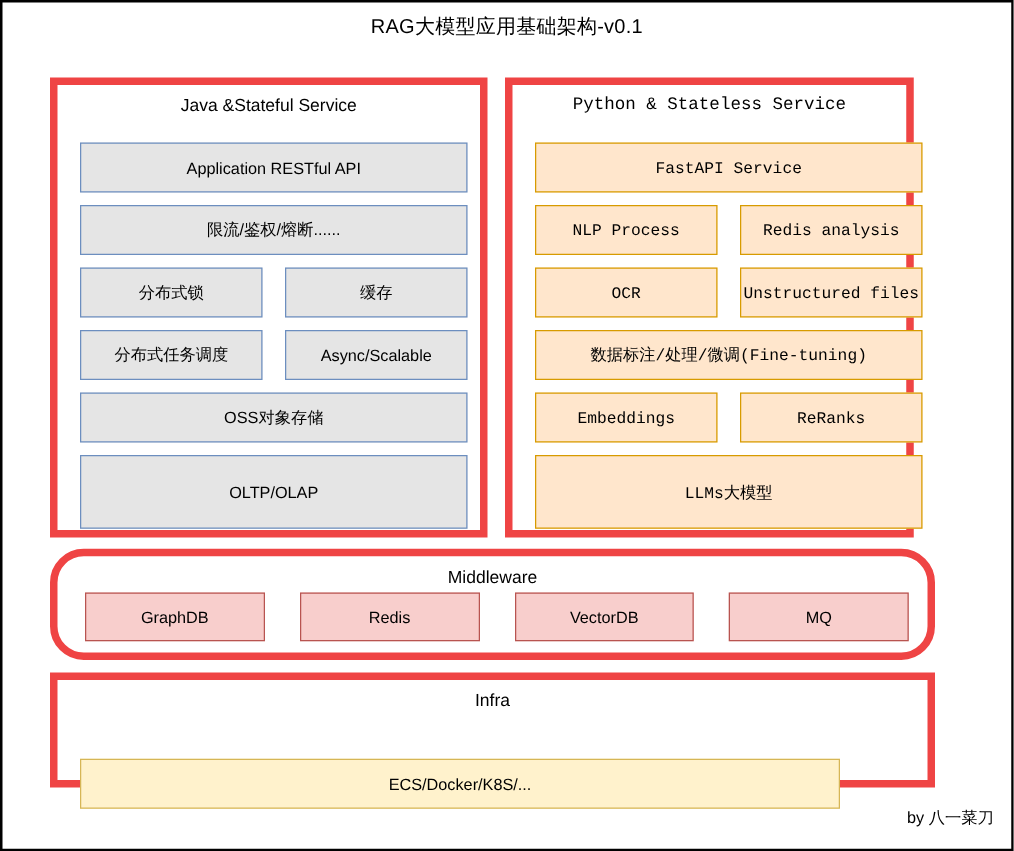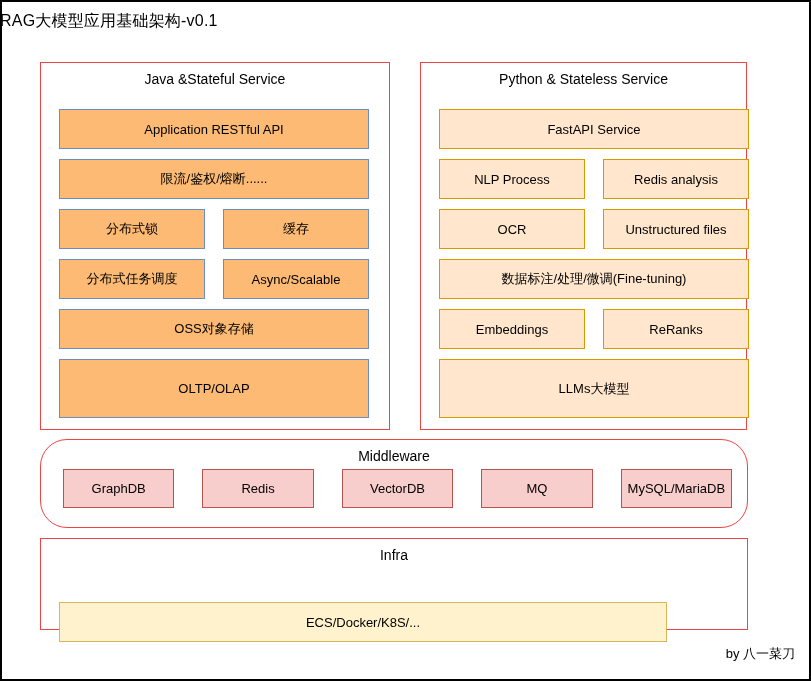--- a/index.html
+++ b/index.html
@@ -8,47 +8,47 @@
     position: relative;
     font-family: "Liberation Sans", "DejaVu Sans", sans-serif;
     color: #000;
   }
   .outer-frame {
     position: absolute; inset: 0;
     border: 2px solid #000;
   }
   .diagram-title {
     position: absolute; top: 11px; left: 0; width: 100%;
-    font-size: 16px; letter-spacing: .2px;
+    text-align: center; font-size: 16px; letter-spacing: .2px;
   }
   .panel {
     position: absolute; background: #fff;
-    border: 1px solid #ef4444;
+    border: 6px solid #ef4444;
     padding-left: 32px;
   }
   .panel-java    { left: 40px;  top: 62px;  width: 350px; height: 368px; }
-  .panel-python  { left: 420px; top: 62px;  width: 327px; height: 368px; }
+  .panel-python  { left: 404px; top: 62px;  width: 327px; height: 368px; font-family: Liberation Mono, monospace; }
   .panel-middleware { left: 40px; top: 439px; width: 708px; height: 89px; border-radius: 27px; }
   .panel-infra      { left: 40px; top: 538px; width: 708px; height: 92px; }
   .panel-title {
     position: absolute; top: 8px; left: 0; width: 100%;
     text-align: center; font-size: 14px;
   }
   .stack {
     position: absolute; top: 46px; left: 18px; width: 310px;
     display: flex; flex-direction: column; gap: 10px;
   }
   .row { display: flex; gap: 18px; }
   .row .box { flex: 1; }
   .box {
     height: 40px; display: flex; align-items: center; justify-content: center;
     font-size: 13px; text-align: center; border: 1px solid #000;
   }
   .box.tall { height: 59px; }
-  .blue   { background: #fdba74; border-color: #6c8ebf; }
+  .blue   { background: #e5e5e5; border-color: #6c8ebf; }
   .orange { background: #ffe6cc; border-color: #d79b00; }
   .red    { background: #f8cecc; border-color: #b85450; }
   .yellow { background: #fff2cc; border-color: #d6b656; }
   .mw-row {
     position: absolute; top: 29px; left: 22px; right: 15px;
     display: flex; gap: 28px;
   }
   .mw-row .box { flex: 1; height: 39px; }
   .infra-box {
     position: absolute; top: 30px; left: 18px; width: 608px; height: 40px; margin-top: 33px;
@@ -104,21 +104,20 @@
   </div>
 </div>
 
 <div class="panel panel-middleware">
   <div class="panel-title">Middleware</div>
   <div class="mw-row">
     <div class="box red">GraphDB</div>
     <div class="box red">Redis</div>
     <div class="box red">VectorDB</div>
     <div class="box red">MQ</div>
-    <div class="box red">MySQL/MariaDB</div>
   </div>
 </div>
 
 <div class="panel panel-infra">
   <div class="panel-title">Infra</div>
   <div class="box yellow infra-box">ECS/Docker/K8S/...</div>
 </div>
 
 <div class="credit">by 八一菜刀</div>
 

